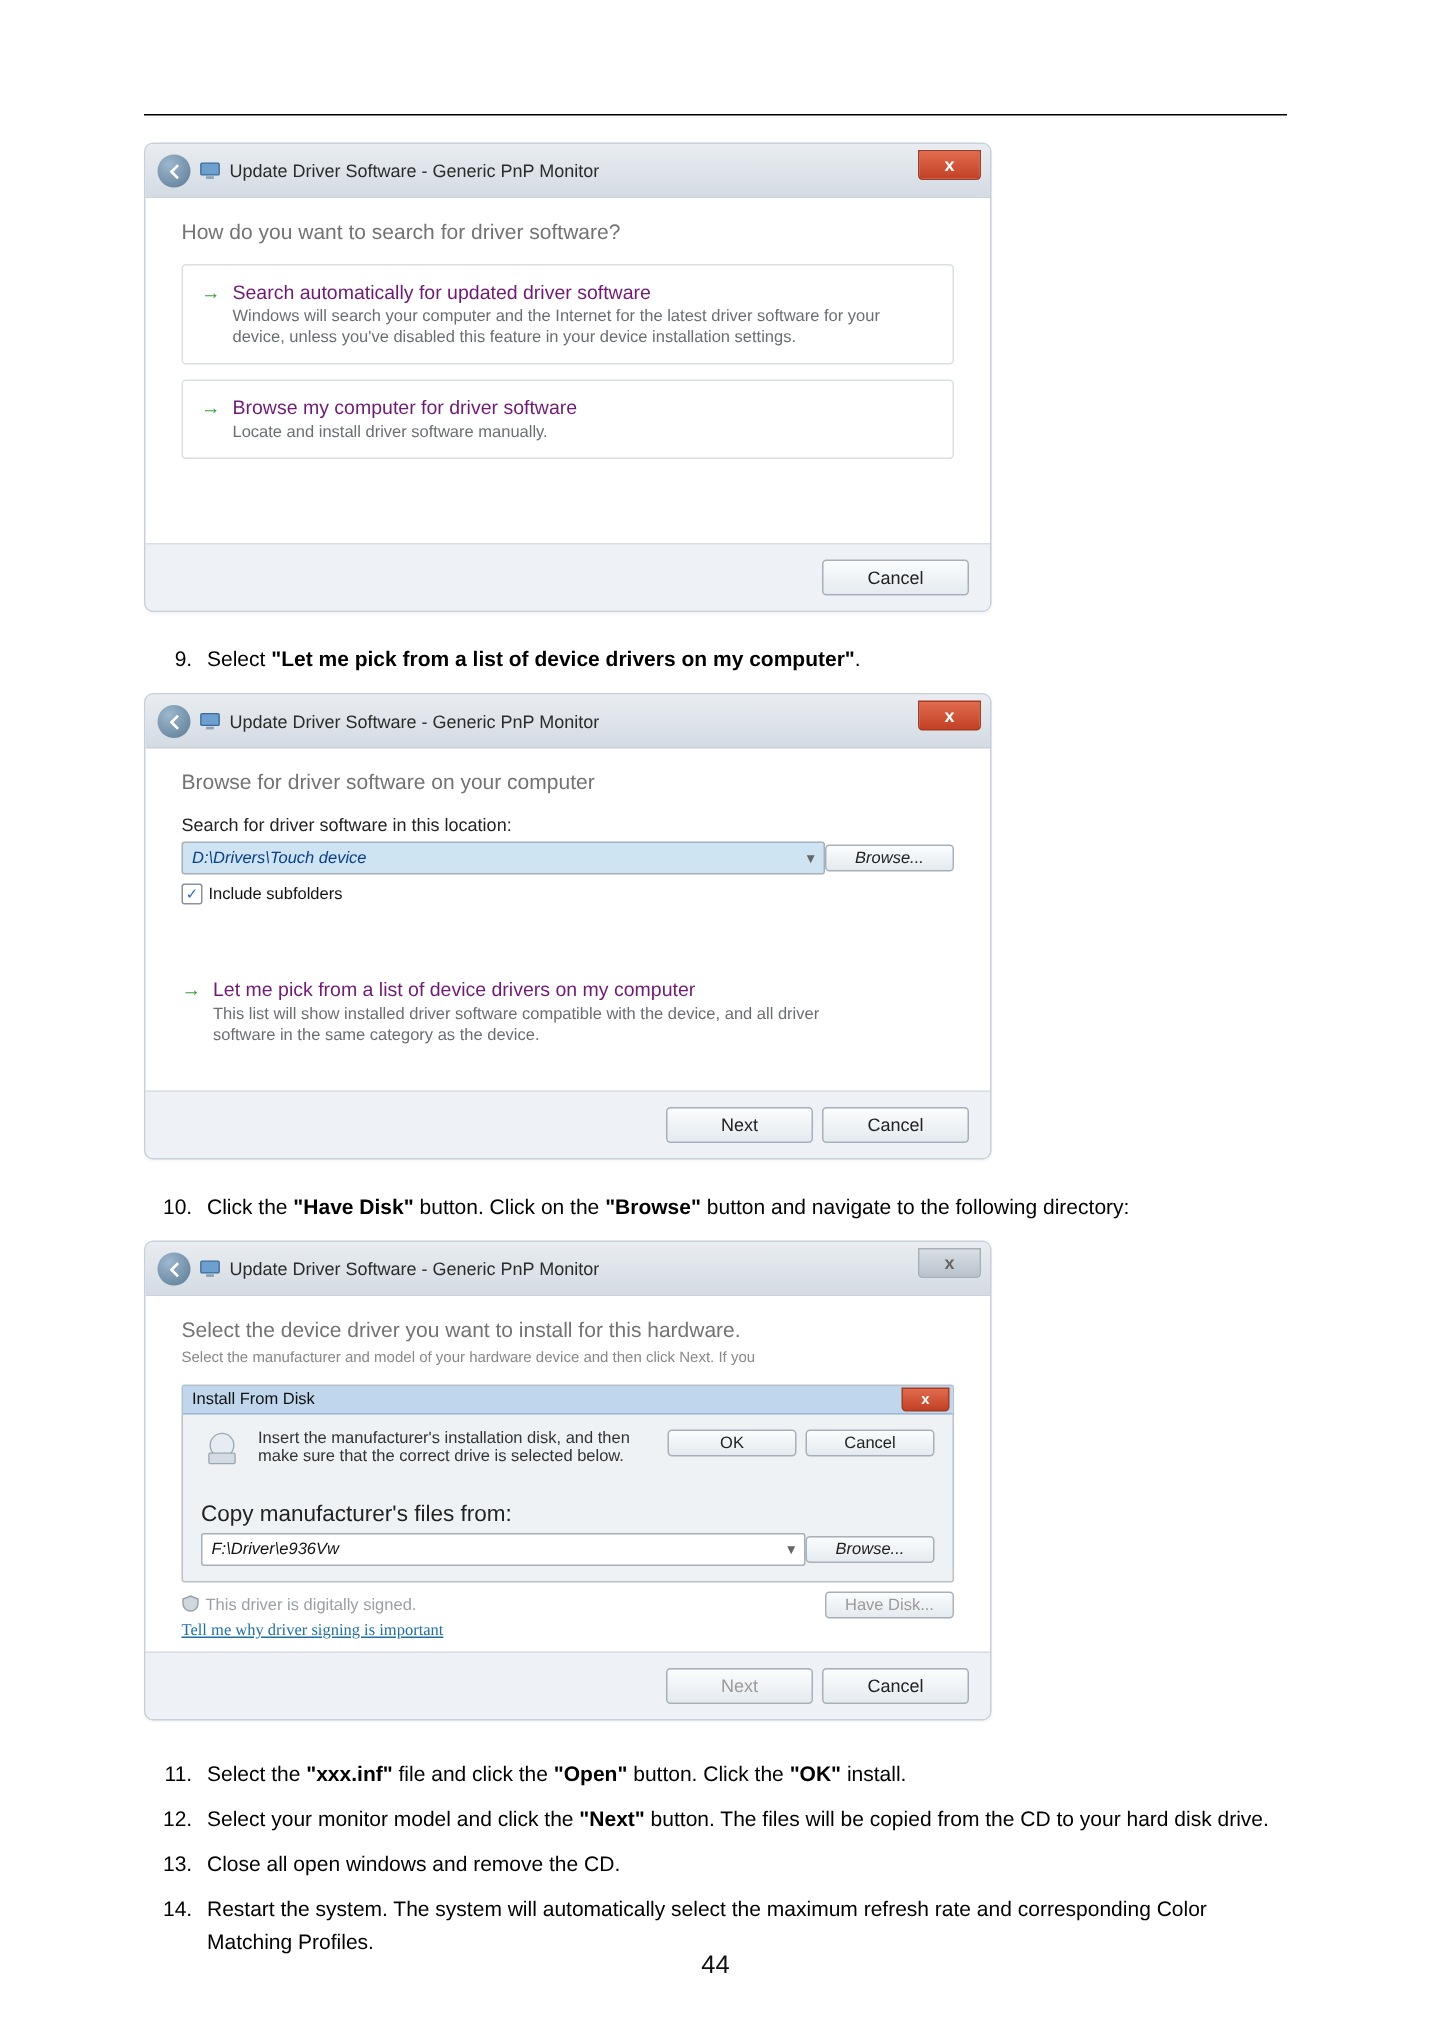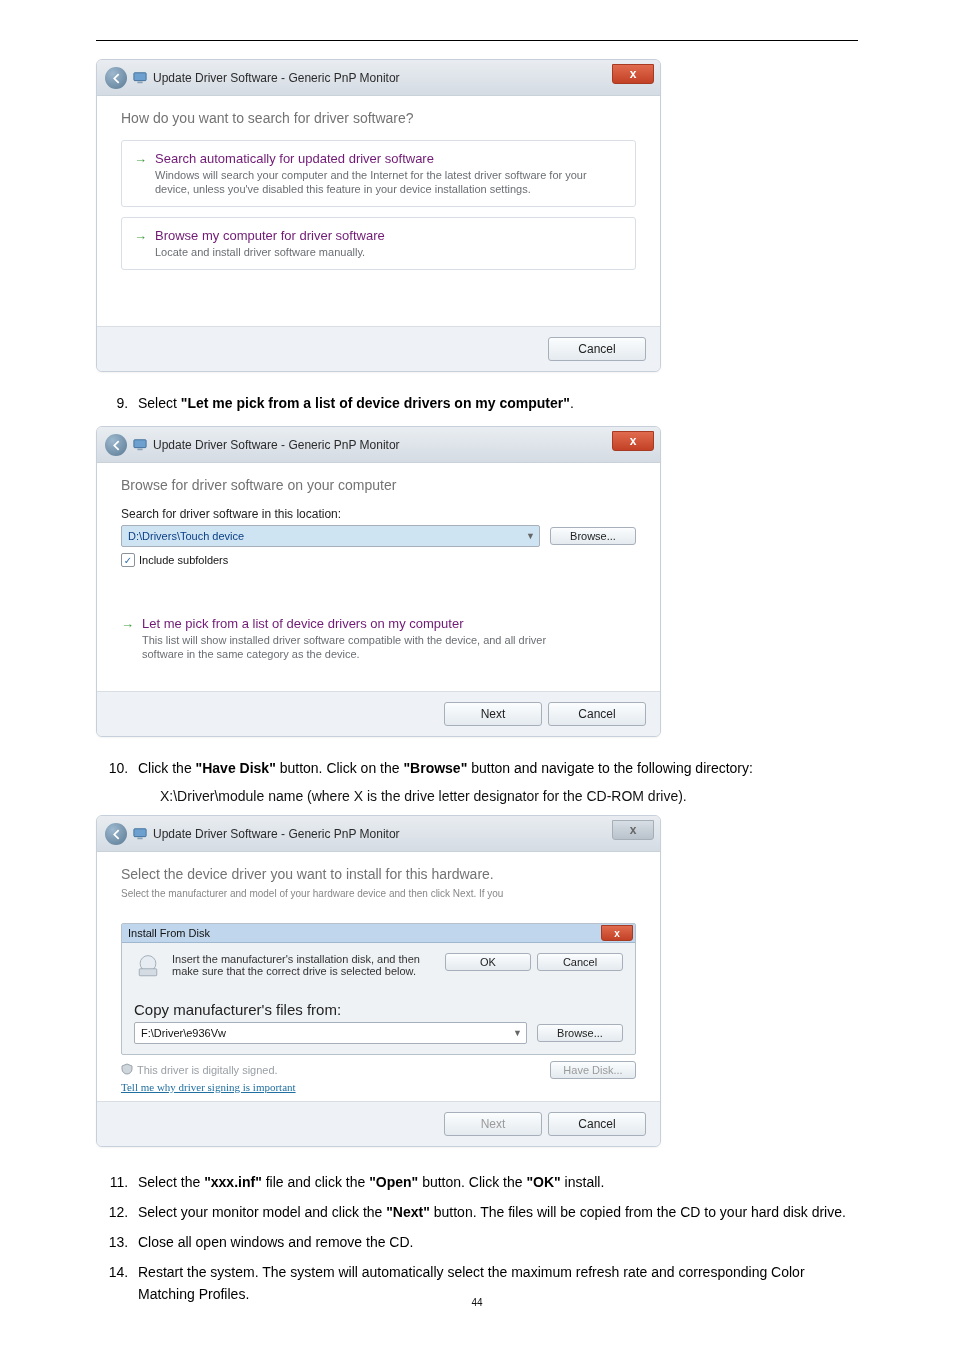--- a/index.html
+++ b/index.html
@@ -6,21 +6,21 @@
     margin: 0;
     background: #fff;
     font-family: Arial, Helvetica, sans-serif;
     font-size: 13px;
     color: #111;
   }
   .page {
     width: 954px;
     min-height: 1350px;
     margin: 0 auto;
-    padding: 40px 96px 0 96px;
+    padding: 76px 96px 0 96px;
     box-sizing: border-box;
     position: relative;
   }
   .top-hr {
     border: none;
     border-top: 1px solid #000;
     margin: 0 0 18px 0;
   }
 
   
@@ -114,33 +114,33 @@
     display: flex; align-items: center;
     border: 1px solid #a7b0ba;
     border-radius: 2px;
     height: 20px;
     padding: 0 4px 0 6px;
     background: #fff;
   }
   .combo.sel { background: #cfe4f3; }
   .combo .txt { font-size: 11px; flex: 1; }
   .combo .caret { font-size: 9px; color: #666; }
-  .row-combo-btn { display: flex; gap: 10px; align-items: center; }
+  .row-combo-btn { display: flex; align-items: center; font-style: italic; }
   .row-combo-btn .combo { flex: 1; }
   .chk { display: flex; align-items: center; gap: 4px; font-size: 11px; margin-top: 6px; }
   .chkbox {
     width: 12px; height: 12px; border: 1px solid #8a939c; border-radius: 2px;
     display: flex; align-items: center; justify-content: center; font-size: 10px; color: #2d6bb0;
   }
   .let-me-pick { border-top: 1px solid #fff; margin-top: 40px; }
   .let-me-pick .opt-row { padding-top: 8px; }
 
   
   .inner-dlg {
-    margin-top: 24px;
+    margin-top: 12px;
     border: 1px solid #b8c1ca;
     background: #eef2f5;
     border-radius: 2px;
     padding: 10px 12px 10px 12px;
   }
   .inner-dlg .title-strip {
     background: #bfd6ec;
     padding: 3px 6px;
     font-size: 11px;
     margin: -10px -12px 10px -12px;
@@ -162,24 +162,24 @@
     padding: 0 0 0 36px;
     font-size: 14px;
     color: #000;
   }
   ol.doc-list > li { padding: 4px 0 4px 6px; line-height: 22px; }
   .sub-line { margin-left: 36px; font-size: 14px; line-height: 22px; margin-top: 2px; }
   .strong { font-weight: bold; }
 
   .page-num {
     position: absolute;
-    bottom: 42px;
+    bottom: 30px;
     left: 0; right: 0;
     text-align: center;
-    font-size: 10px;
+    font-size: 17px;
   }
 
   .icon-sm { width: 14px; height: 14px; }
 </style>
 </head>
 <body>
 
 <div class="page">
   <hr class="top-hr">
 
@@ -280,21 +280,20 @@
       <div class="btn">Next</div>
       <div class="btn">Cancel</div>
     </div>
   </div>
 
   <ol class="doc-list" start="10">
     <li>
       <span>Click the </span><span class="strong">"Have Disk"</span><span> button. Click on the </span><span class="strong">"Browse"</span><span> button and navigate to the following directory:</span>
     </li>
   </ol>
-  <div class="sub-line" style="margin-left:64px;">X:\Driver\module name (where X is the drive letter designator for the CD-ROM drive).</div>
 
   <div class="win" style="margin-top:8px">
     <div class="win-header back">
       <span class="back-btn">
         <svg viewBox="0 0 10 10">
             <path d="M7 1 L3 5 L7 9" stroke="#fff" stroke-width="1.6" fill="none"></path>
           </svg>
       </span>
       <span class="icon-sm">
         <svg viewBox="0 0 16 16">

